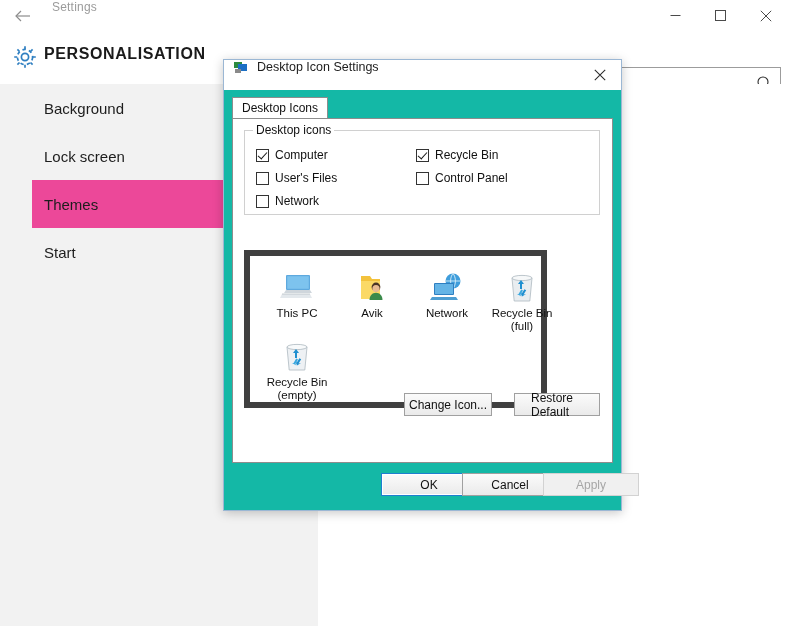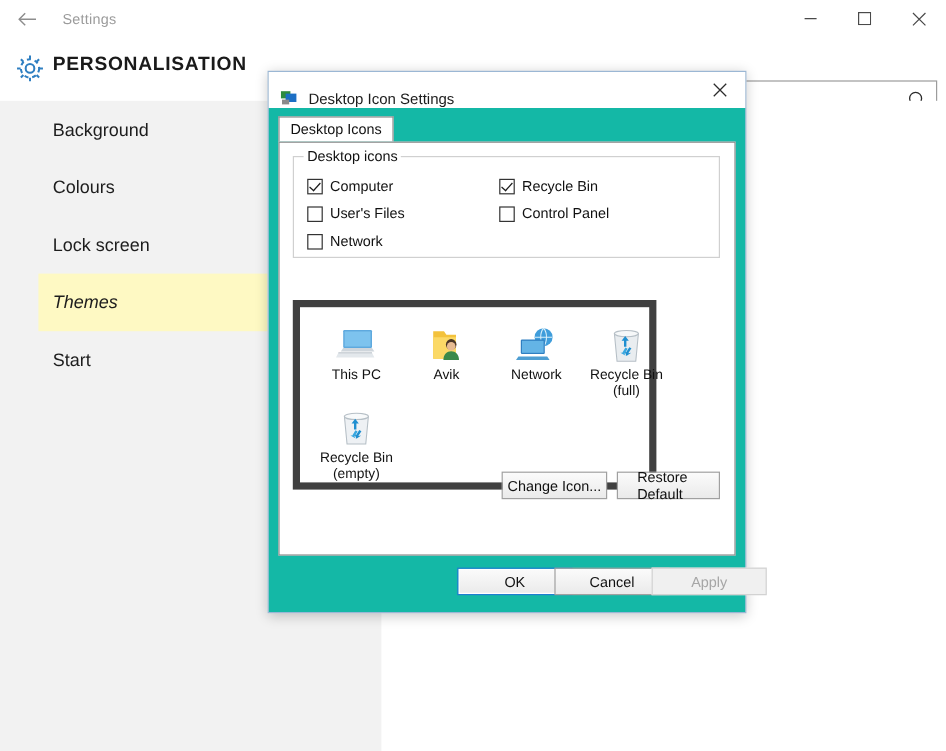--- a/index.html
+++ b/index.html
@@ -22,21 +22,21 @@
     width: 788px; height: 626px;
     background: #ffffff;
   }
 
   #settings-titlebar {
     position: absolute;
     left: 0; top: 0;
     width: 788px; height: 32px;
     background: #ffffff;
     display: flex;
-    align-items: center;
+    align-items: flex-start;
   }
   #back-button {
     width: 46px; height: 32px;
     display: flex; align-items: center; justify-content: center;
     color: #9a9a9a;
   }
   #back-button svg { display:block; }
   #settings-app-title {
     font-size: 12px;
     color: #9b9b9b;
@@ -116,22 +116,21 @@
     height: 48px;
     display: flex;
     align-items: center;
     padding-left: 12px;
     box-sizing: border-box;
     font-size: 15px;
     color: #1d1d1d;
     margin-left: 32px;
   }
   .nav-item.selected {
-    background: #fef9c3;
-    font-style: italic;
+    background: #ec4899;
   }
 
   
   #content-pane {
     position: absolute;
     left: 318px; top: 84px;
     width: 470px; height: 542px;
     background: #ffffff;
   }
 
@@ -144,21 +143,21 @@
     border: 1px solid #9bb7d4;
     box-sizing: border-box;
     box-shadow: 0 2px 10px rgba(0,0,0,.22);
   }
   #dialog-titlebar {
     position: absolute;
     left: 0; top: 0;
     width: 397px; height: 30px;
     background: #ffffff;
     display: flex;
-    align-items: flex-end;
+    align-items: flex-start;
   }
   #dialog-app-icon {
     margin-left: 9px;
     width: 16px; height: 16px;
     display: flex; align-items: center; justify-content: center;
   }
   #dialog-title {
     margin-left: 8px;
     font-size: 12.5px;
     color: #1c1c1c;
@@ -281,21 +280,21 @@
   .win-button {
     position: absolute;
     height: 23px;
     border: 1px solid #a0a0a0;
     background: linear-gradient(#fbfbfb, #eaeaea);
     box-sizing: border-box;
     display: flex; align-items: center; justify-content: center;
     font-size: 12px;
     color: #111;
   }
-  #btn-change-icon { left: 185px; top: 274px; width: 88px; }
+  #btn-change-icon { left: 171px; top: 274px; width: 88px; }
   #btn-restore-default { left: 281px; top: 274px; width: 86px; padding-left: 16px; }
 
   #allow-themes-row {
     position: absolute;
     left: 12px; top: 309px;
   }
 
   
   #dialog-footer {
     position: absolute;
@@ -380,23 +379,20 @@
           <circle cx="7" cy="7" r="5" stroke="#2b2b2b" stroke-width="1.1" fill="none"></circle>
           <path d="M10.8 10.8 L16 16" stroke="#2b2b2b" stroke-width="1.1" fill="none"></path>
         </svg>
       </div>
     </div>
   </div>
 
   <div id="sidebar">
     <div class="nav-item">
       <span>Background</span>
-    </div>
-    <div class="nav-item">
-      <span>Colours</span>
     </div>
     <div class="nav-item">
       <span>Lock screen</span>
     </div>
     <div class="nav-item selected">
       <span>Themes</span>
     </div>
     <div class="nav-item">
       <span>Start</span>
     </div>

